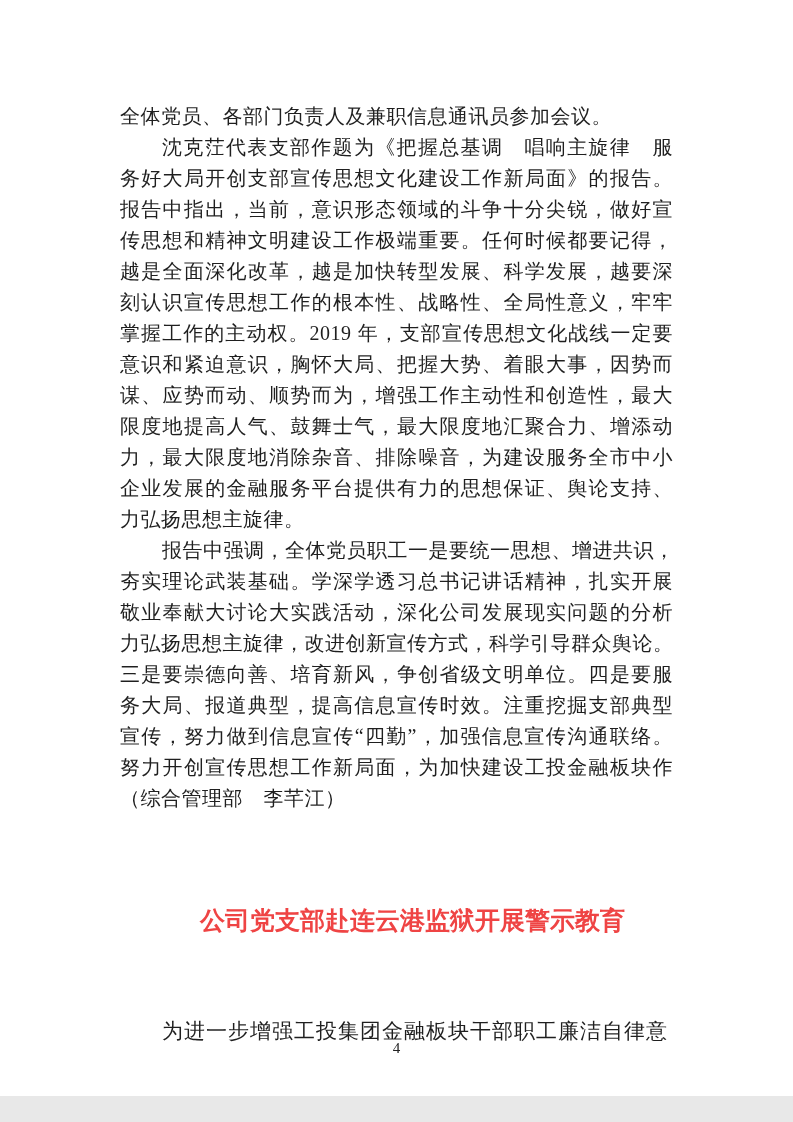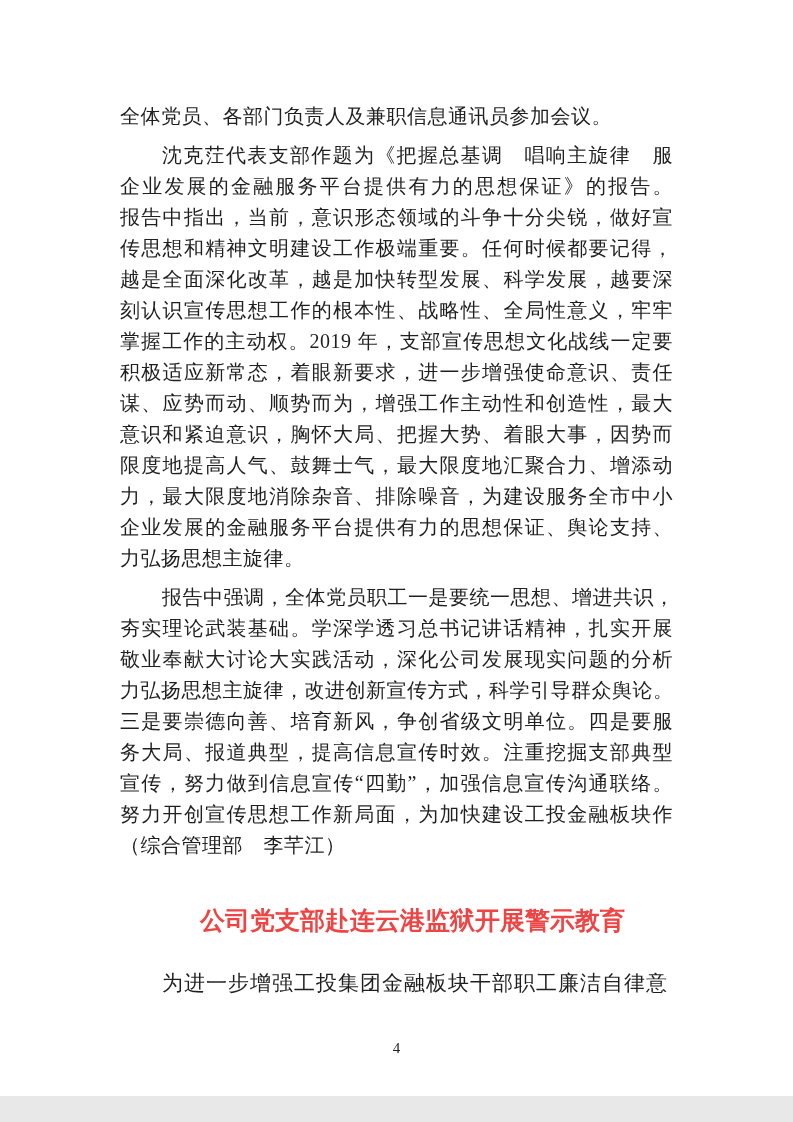--- a/index.html
+++ b/index.html
@@ -33,41 +33,40 @@
     text-justify: inter-character;
     overflow: hidden;
     white-space: nowrap;
   }
   .body-line.para-end {
     text-align: left;
     text-align-last: left;
   }
   .body-line.indented {
     padding-left: 42px;
-    margin-top: 8px;
   }
   .body-line.with-tail {
     display: flex;
     justify-content: space-between;
   }
   .article-title {
     position: absolute;
     top: 900px;
     left: 16px;
     width: 100%;
     text-align: center;
     font-family: "Liberation Sans", "DejaVu Sans", sans-serif;
     font-weight: 700;
     font-size: 25px;
     line-height: 40px;
     color: #ef4444;
   }
   .opening-line {
     position: absolute;
-    top: 968px;
+    top: 1016px;
     left: 120px;
     width: 553px;
     padding-left: 42px;
     box-sizing: border-box;
     font-size: 21px;
     line-height: 31px;
     letter-spacing: 1px;
     white-space: nowrap;
     overflow: hidden;
   }
@@ -83,29 +82,28 @@
   }
 </style>
 </head>
 <body>
 
 <div class="page">
 
   <div class="text-block">
       <div class="body-line para-end">全体党员、各部门负责人及兼职信息通讯员参加会议。</div>
       <div class="body-line indented">沈克茳代表支部作题为《把握总基调　唱响主旋律　服</div>
-      <div class="body-line">企业发展的金融服务平台提供有力的思想保证》的报告。</div>
+      <div class="body-line">务好大局开创支部宣传思想文化建设工作新局面》的报告。</div>
       <div class="body-line">报告中指出，当前，意识形态领域的斗争十分尖锐，做好宣</div>
       <div class="body-line">传思想和精神文明建设工作极端重要。任何时候都要记得，</div>
       <div class="body-line">越是全面深化改革，越是加快转型发展、科学发展，越要深</div>
       <div class="body-line">刻认识宣传思想工作的根本性、战略性、全局性意义，牢牢</div>
       <div class="body-line">掌握工作的主动权。2019 年，支部宣传思想文化战线一定要</div>
-      <div class="body-line">积极适应新常态，着眼新要求，进一步增强使命意识、责任</div>
+      <div class="body-line">意识和紧迫意识，胸怀大局、把握大势、着眼大事，因势而</div>
       <div class="body-line">谋、应势而动、顺势而为，增强工作主动性和创造性，最大</div>
-      <div class="body-line">意识和紧迫意识，胸怀大局、把握大势、着眼大事，因势而</div>
       <div class="body-line">限度地提高人气、鼓舞士气，最大限度地汇聚合力、增添动</div>
       <div class="body-line">力，最大限度地消除杂音、排除噪音，为建设服务全市中小</div>
       <div class="body-line">企业发展的金融服务平台提供有力的思想保证、舆论支持、</div>
       <div class="body-line para-end">力弘扬思想主旋律。</div>
       <div class="body-line indented">报告中强调，全体党员职工一是要统一思想、增进共识，</div>
       <div class="body-line">夯实理论武装基础。学深学透习总书记讲话精神，扎实开展</div>
       <div class="body-line">敬业奉献大讨论大实践活动，深化公司发展现实问题的分析</div>
       <div class="body-line">力弘扬思想主旋律，改进创新宣传方式，科学引导群众舆论。</div>
       <div class="body-line">三是要崇德向善、培育新风，争创省级文明单位。四是要服</div>
       <div class="body-line">务大局、报道典型，提高信息宣传时效。注重挖掘支部典型</div>

